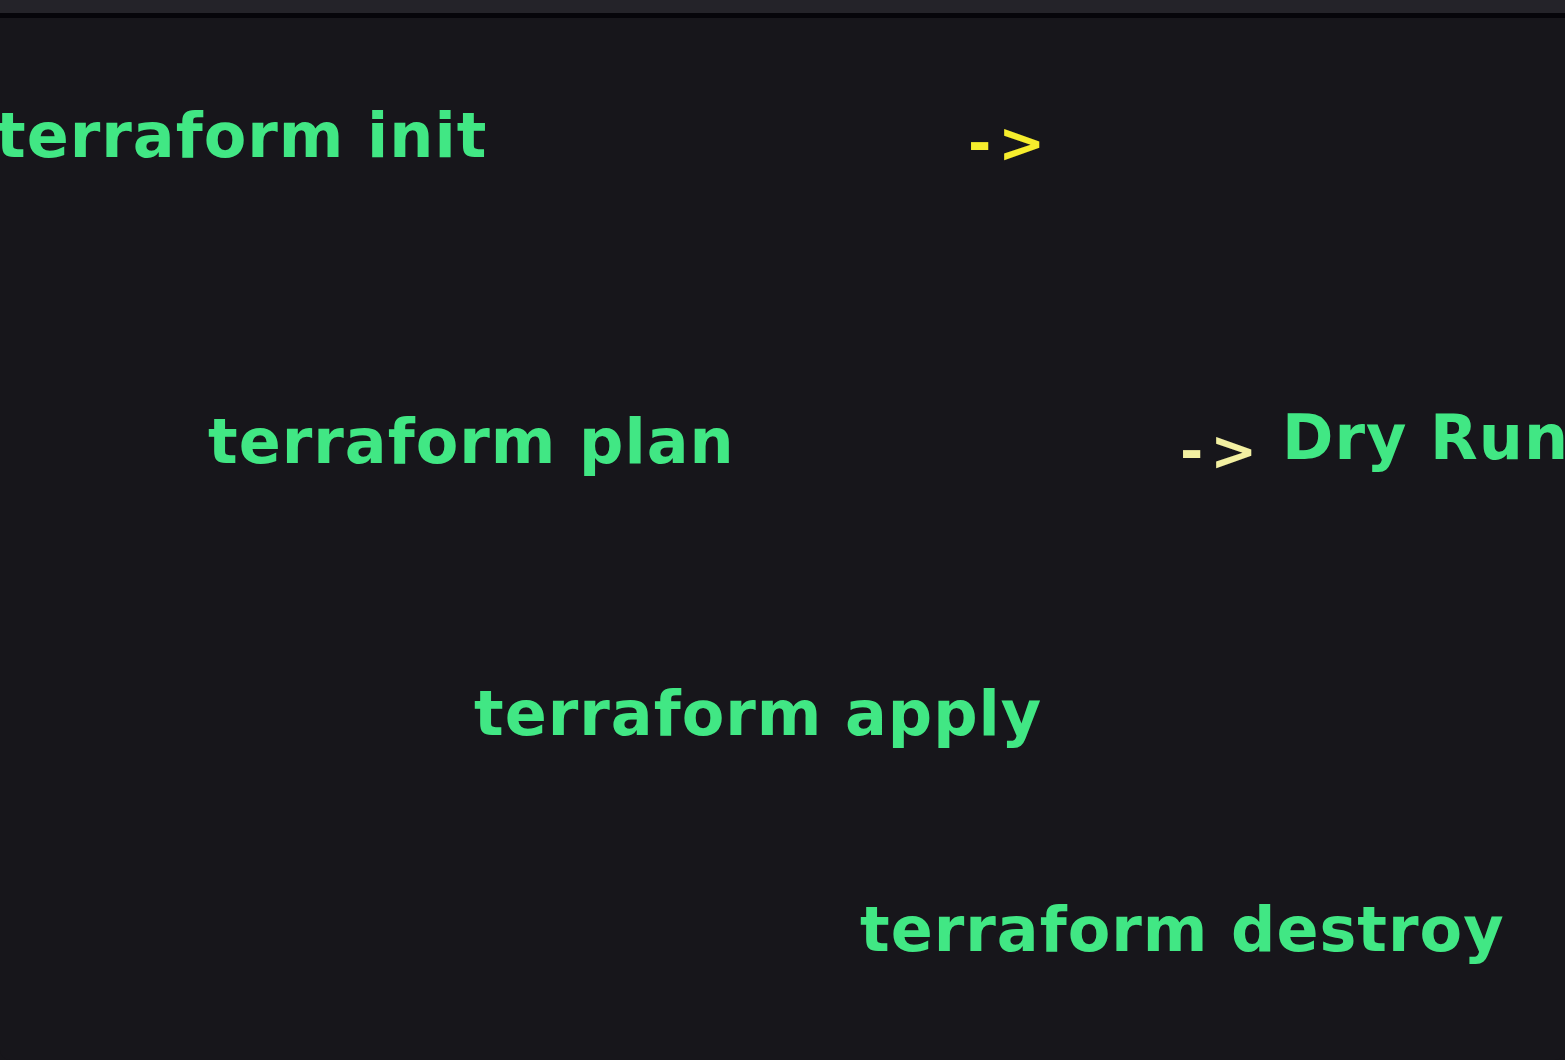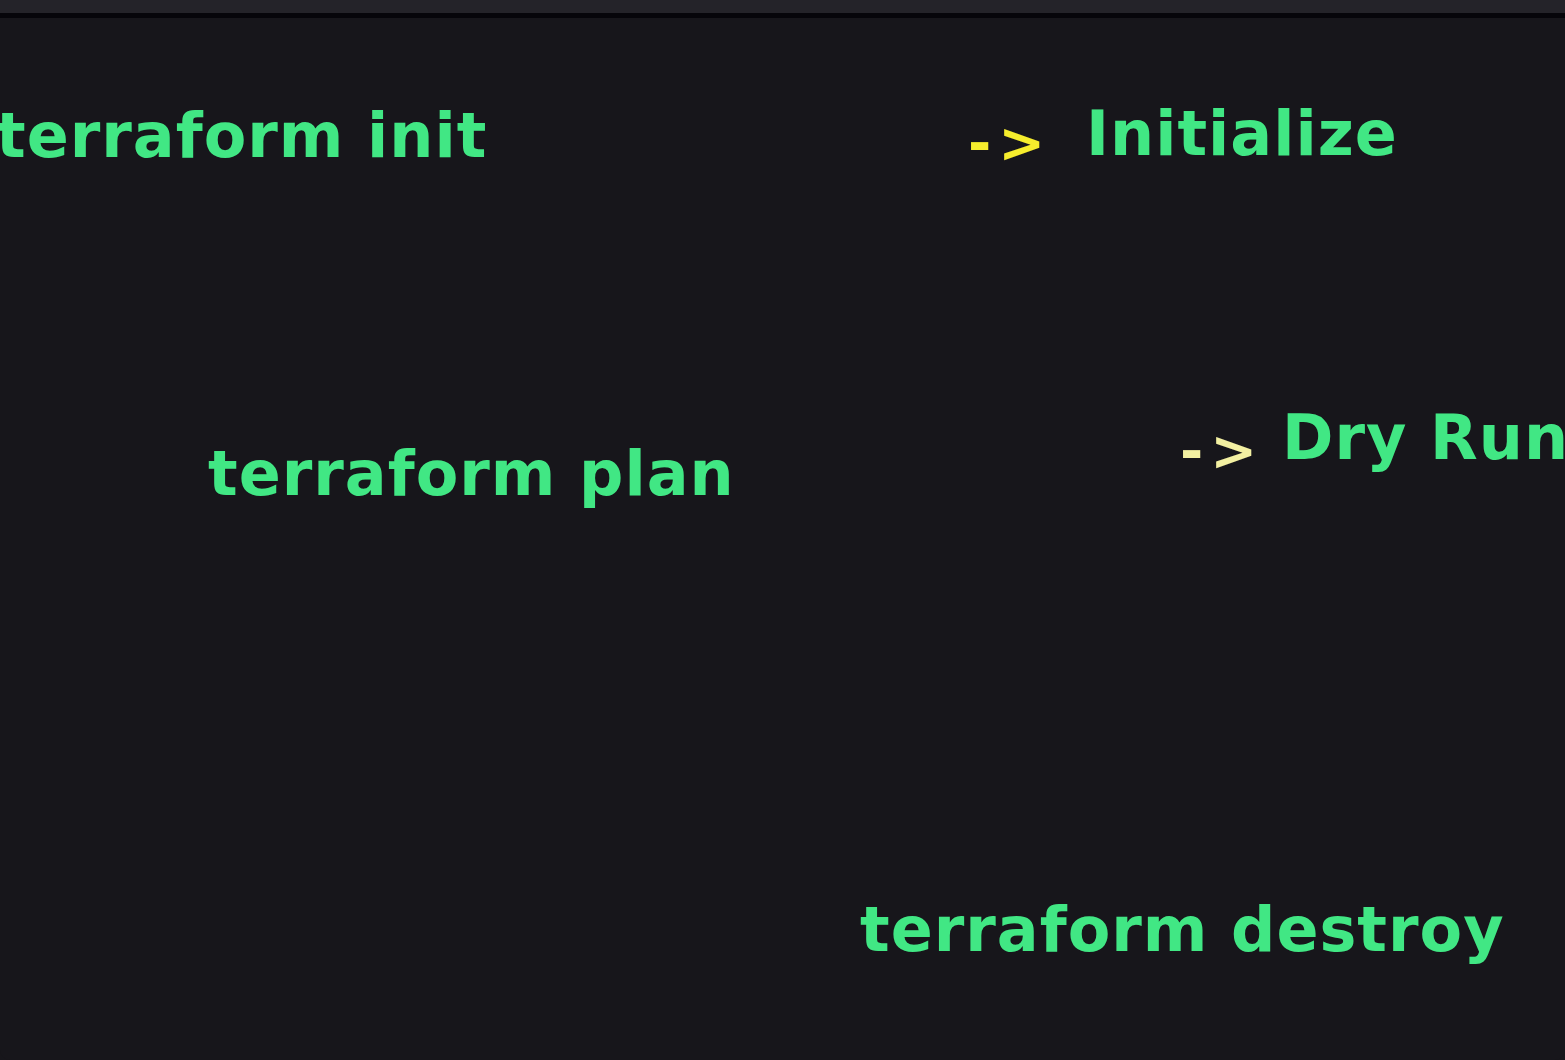--- a/index.html
+++ b/index.html
@@ -50,40 +50,40 @@
   }
   .arrow-bright { color: #f6ed2d; }
   .arrow-pale   { color: #f3f0a2; }
 
   
   .pos-cmd-init    { left: -4px;   top: 102px; }
   .pos-arrow-init  { left: 968px;  top: 112px; }
   .pos-meaning-init{ left: 1086px; top: 100px; }
 
   
-  .pos-cmd-plan    { left: 208px;  top: 408px; margin-top: 32px; }
+  .pos-cmd-plan    { left: 208px;  top: 408px; }
   .pos-arrow-plan  { left: 1180px; top: 420px; }
   .pos-meaning-plan{ left: 1282px; top: 404px; }
 
   
   .pos-cmd-apply   { left: 474px;  top: 680px; }
 
   
   .pos-cmd-destroy { left: 860px;  top: 896px; text-align: right; }
 </style>
 </head>
 <body>
 
 <div class="screen">
   <div class="topbar"></div>
   <div class="divider"></div>
 
   <span class="txt green pos-cmd-init">terraform init</span>
   <span class="txt arrow arrow-bright pos-arrow-init">-&gt;</span>
-  <span class="txt green pos-meaning-init">Initialize</span>
 
   <span class="txt green pos-cmd-plan">terraform plan</span>
   <span class="txt arrow arrow-pale pos-arrow-plan">-&gt;</span>
   <span class="txt green pos-meaning-plan">Dry Run</span>
 
+  <span class="txt green pos-cmd-apply">terraform apply</span>
 
   <span class="txt green pos-cmd-destroy">terraform destroy</span>
 </div>
 
 </body></html>

